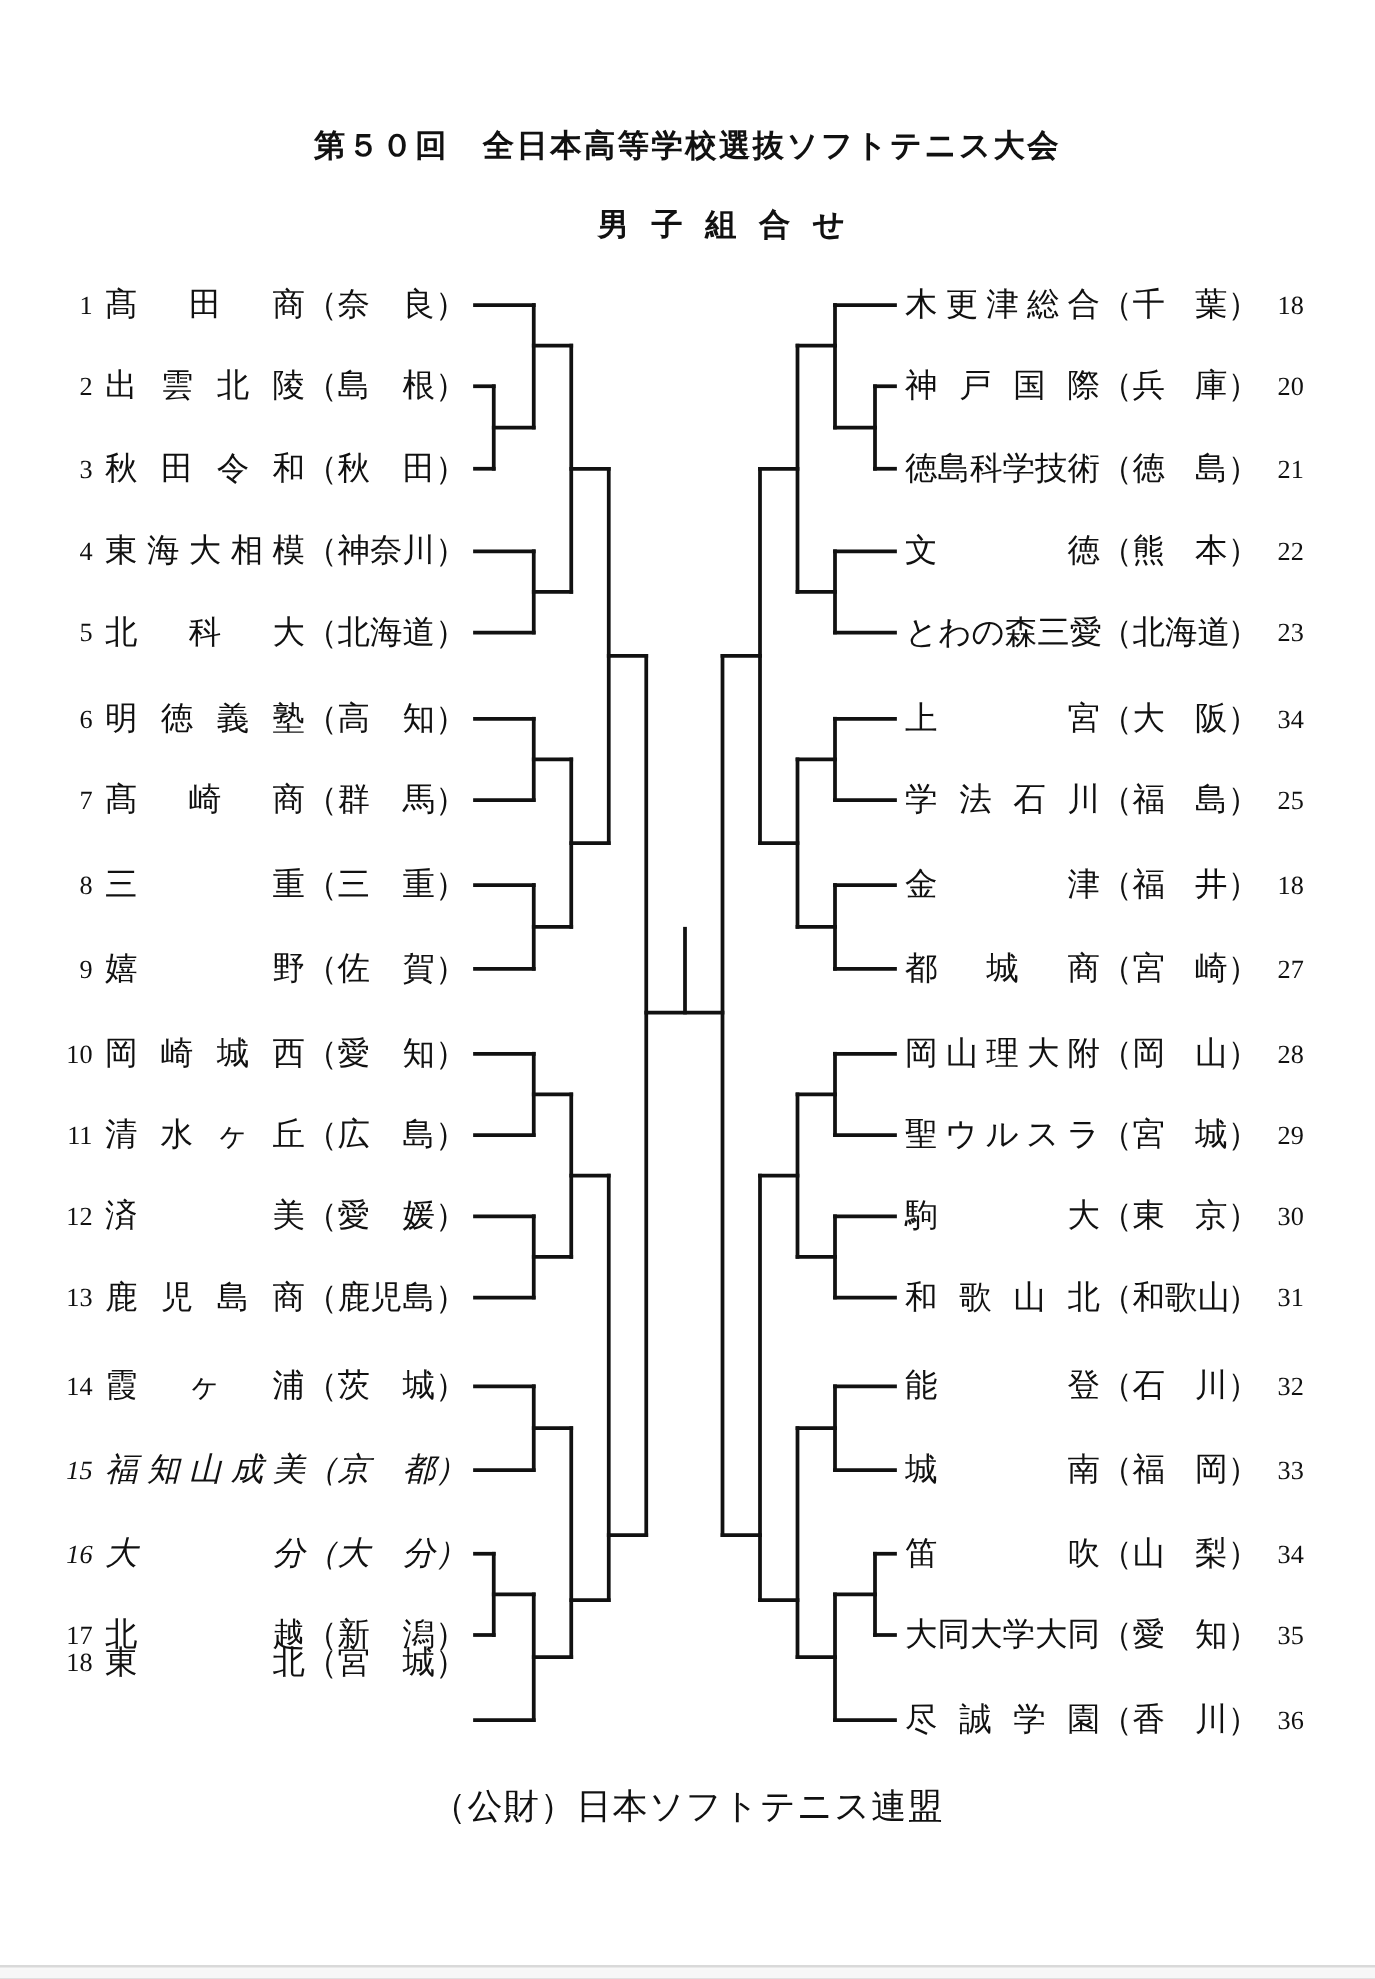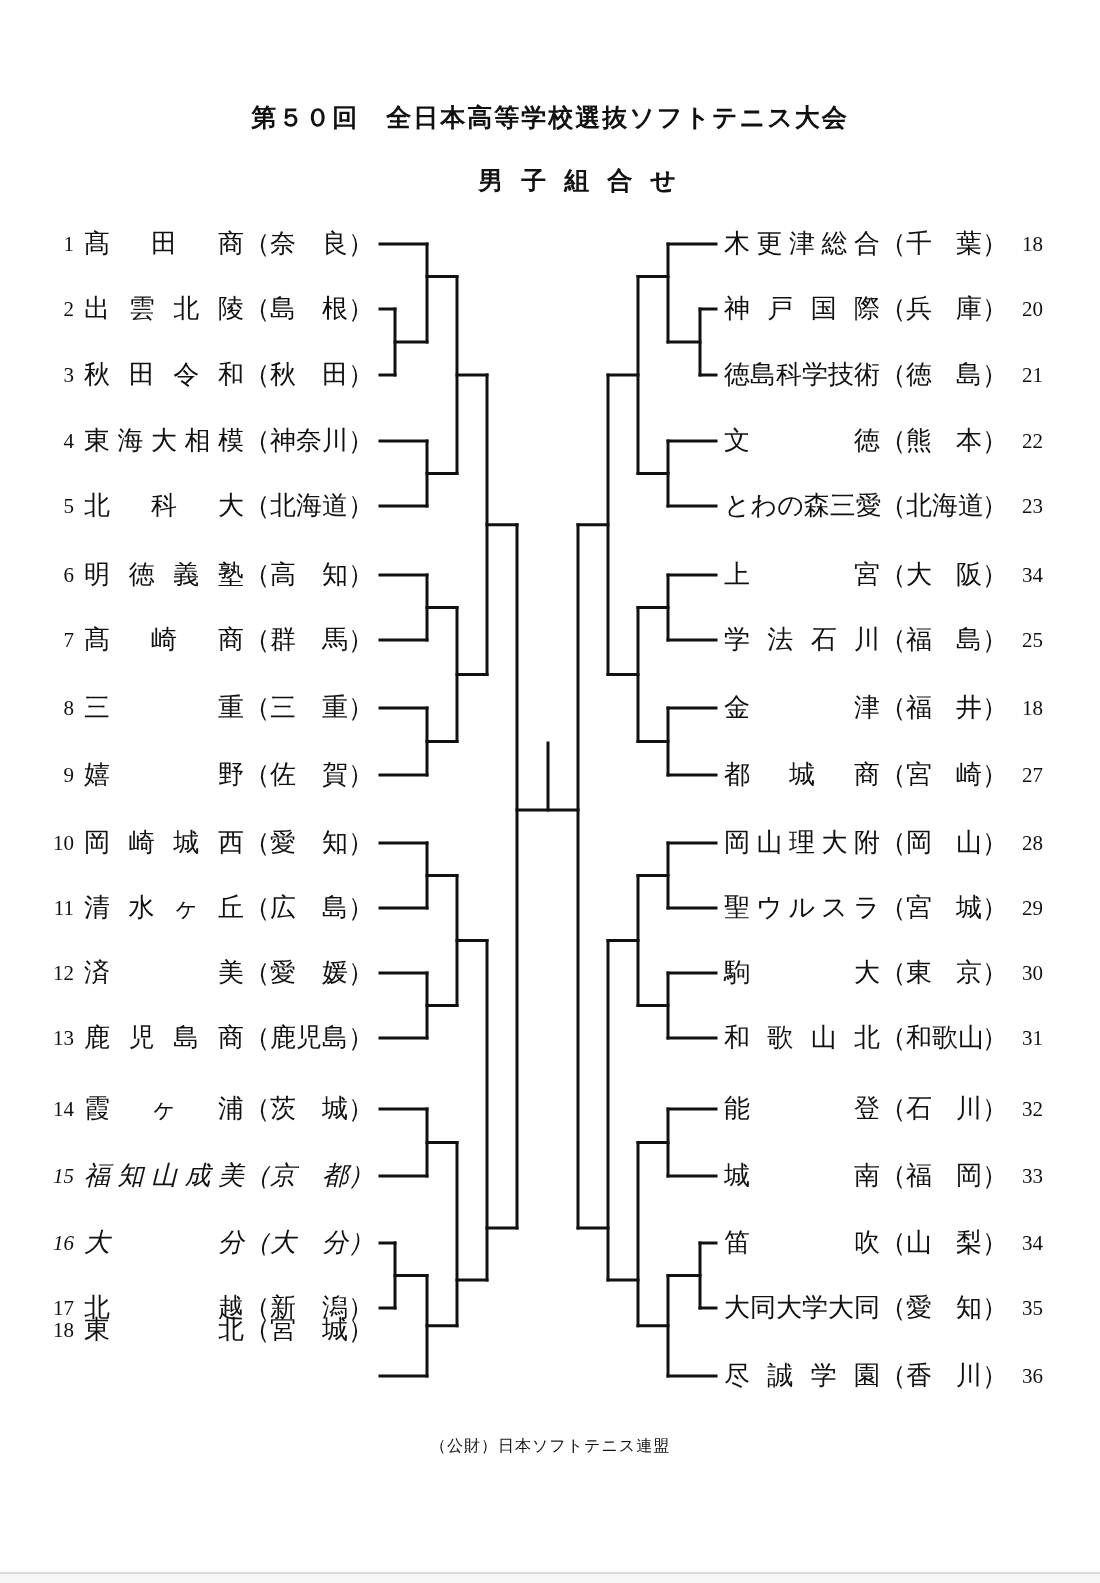--- a/index.html
+++ b/index.html
@@ -18,21 +18,21 @@
     text-align:center;font-size:25px;font-weight:bold;line-height:44px;
     letter-spacing:2px;white-space:pre;
   }
   .subtitle{
     position:absolute;left:0;top:163px;width:1100px;height:36px;
     text-align:center;font-size:25px;font-weight:bold;line-height:36px;
     letter-spacing:18px;text-indent:18px;padding-left:27px;
   }
   .footer{
     position:absolute;left:0;top:1428px;width:1100px;height:36px;
-    text-align:center;font-size:16px;line-height:36px;letter-spacing:1px;
+    text-align:center;font-size:28px;line-height:36px;letter-spacing:1px;
   }
   .row{
     position:absolute;height:34px;line-height:34px;font-size:26px;
     display:flex;align-items:center;white-space:nowrap;
   }
   .row-left{left:38px;width:336px;}
   .row-right{left:724px;width:340px;}
   .seed{font-size:21px;font-family:"Liberation Serif","DejaVu Serif",serif;}
   .seed-left{width:36px;text-align:right;margin-right:10px;}
   .seed-right{width:40px;text-align:left;margin-left:14px;}

